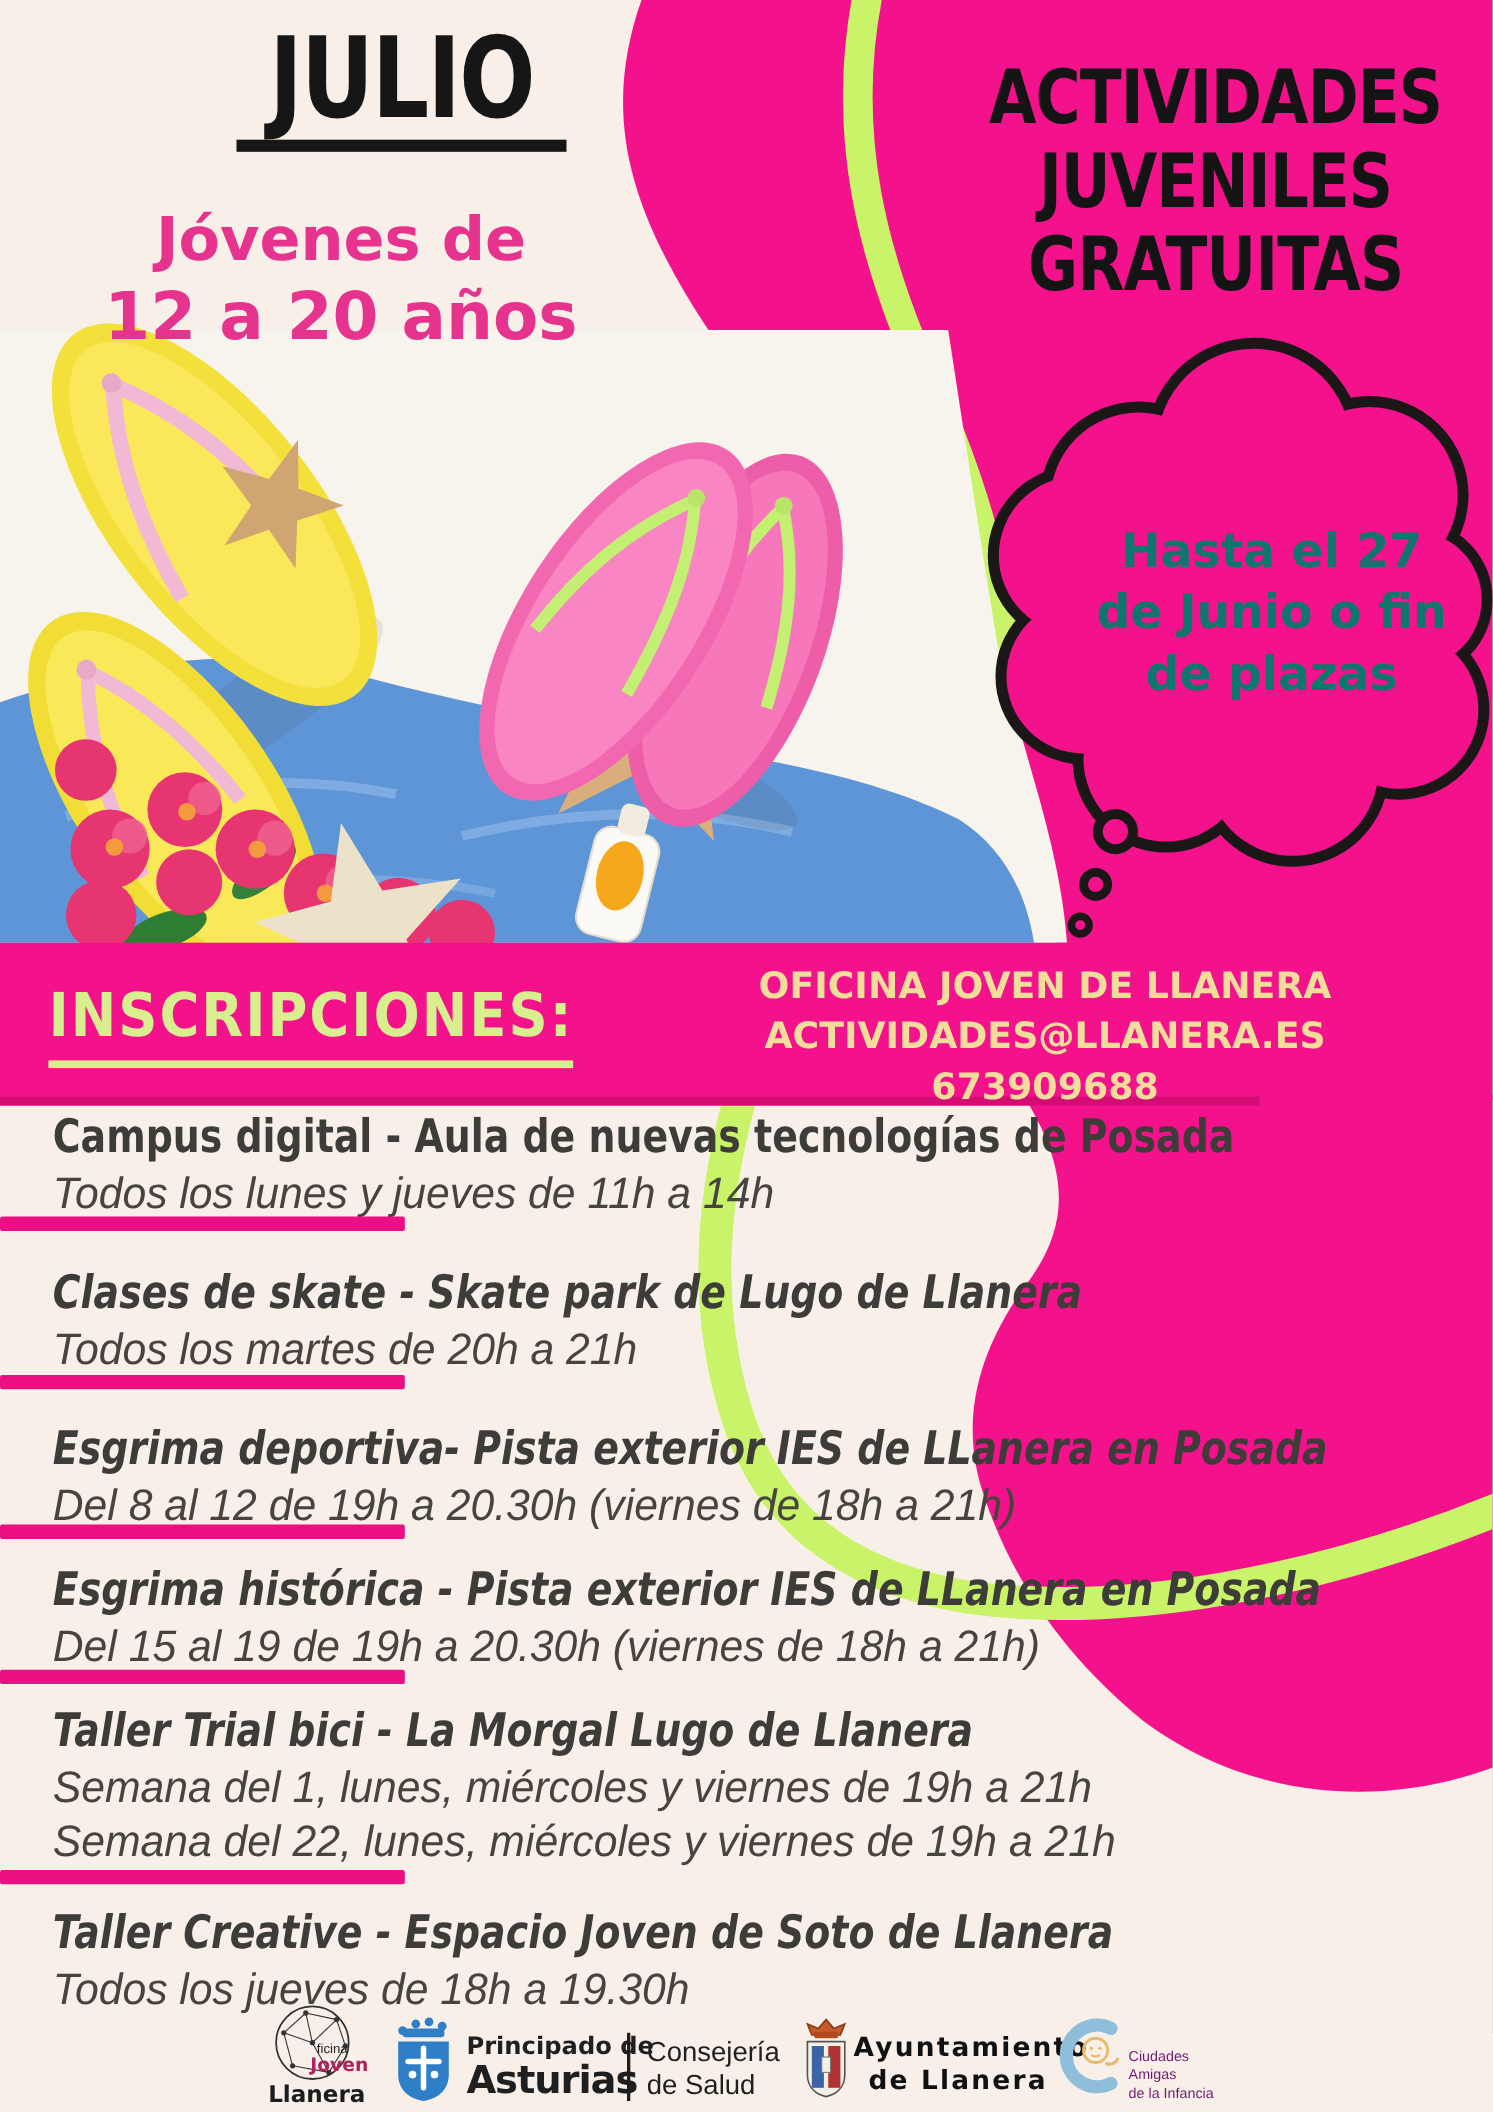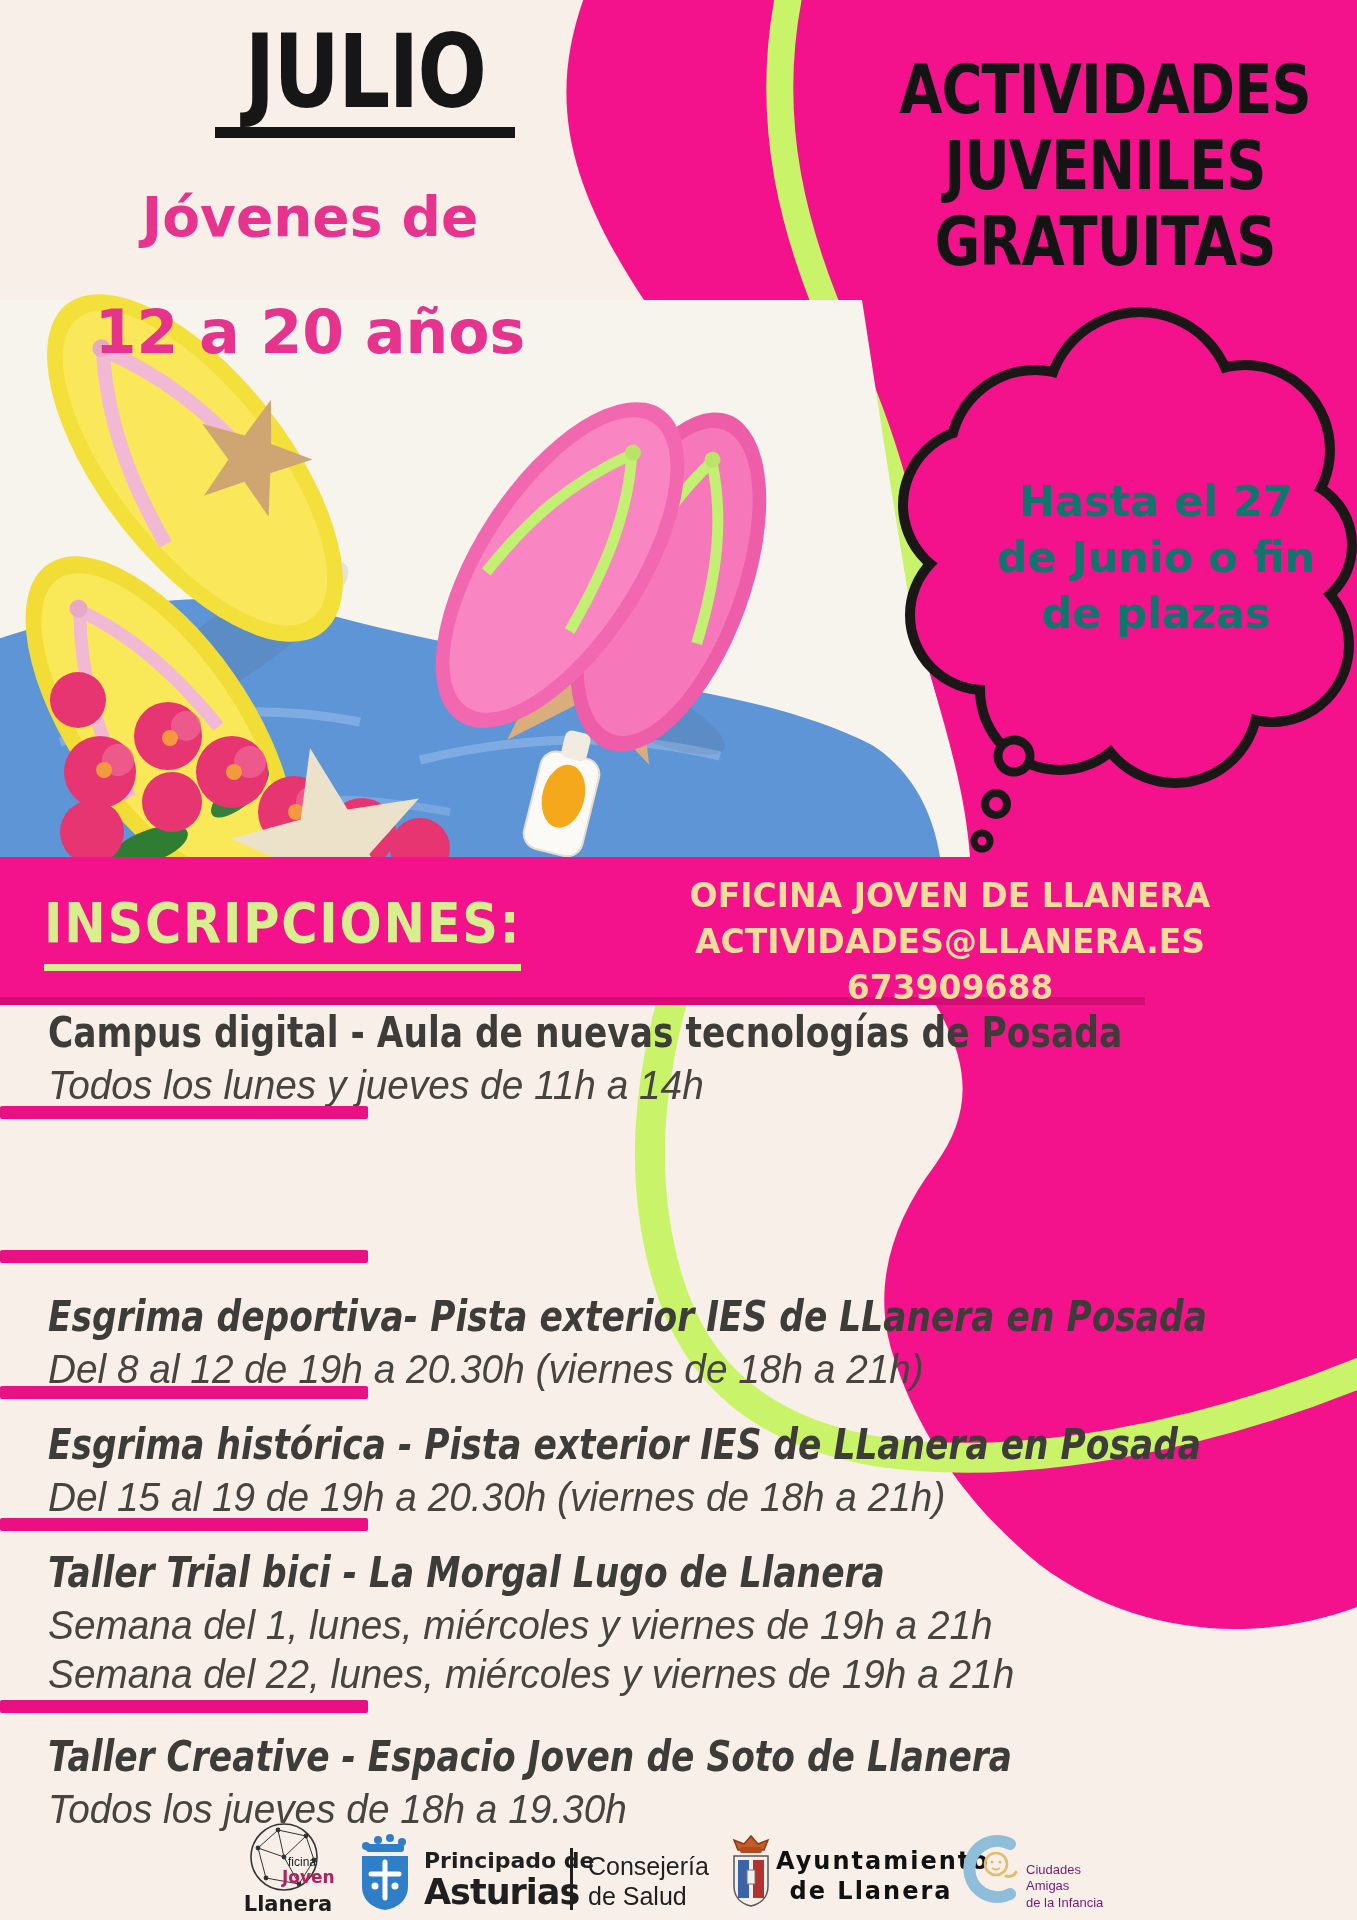--- a/index.html
+++ b/index.html
@@ -13,21 +13,21 @@
   
   .julio{left:170px;top:18px;width:390px;text-align:center;}
   .julio .word{
     font-family:"DejaVu Sans",sans-serif;font-weight:bold;font-size:102px;line-height:1.05;
     color:#161616;letter-spacing:-2px;transform:scaleX(.8);transform-origin:center;
   }
   .julio .rule{width:300px;height:11px;background:#161616;margin:2px auto 0;}
   .audience{left:20px;top:186px;width:580px;text-align:center;
     font-family:"DejaVu Sans",sans-serif;font-weight:bold;color:#e6338e;}
   .audience .l1{font-size:55px;line-height:1.15;}
-  .audience .l2{font-size:60px;line-height:1.3;margin-top:44px;}
+  .audience .l2{font-size:60px;line-height:1.3;}
   .headline{left:848px;top:52px;width:514px;text-align:center;
     font-family:"DejaVu Sans",sans-serif;font-weight:bold;color:#141414;}
   .headline div{font-size:68px;line-height:1.12;transform:scaleX(.82);transform-origin:center;letter-spacing:-1px;}
   
   .bubble-text{left:956px;top:474px;width:400px;text-align:center;
     font-family:"DejaVu Sans",sans-serif;font-weight:bold;font-size:43px;line-height:1.3;color:#0f766e;}
   
   .band{left:0;top:857px;width:1145px;height:140px;background:#f3128c;
     border-bottom:8px solid #d40d74;z-index:1;}
   .inscripciones{position:absolute;left:44px;top:34px;
@@ -237,20 +237,24 @@
       <div>673909688</div>
     </div>
   </div>
 
   <div class="abs activity z2" style="top:1008px">
     <div class="at-title">Campus digital - Aula de nuevas tecnologías de Posada</div>
     <div class="at-detail" style="margin-top:6px">Todos los lunes y jueves de 11h a 14h</div>
   </div>
   <div class="abs divider" style="top:1106px"></div>
 
+  <div class="abs activity z2" style="top:1150px">
+    <div class="at-title it">Clases de skate - Skate park de Lugo de Llanera</div>
+    <div class="at-detail" style="margin-top:6px">Todos los martes de 20h a 21h</div>
+  </div>
   <div class="abs divider" style="top:1250px"></div>
 
   <div class="abs activity z2" style="top:1292px">
     <div class="at-title it">Esgrima deportiva- Pista exterior IES de LLanera en Posada</div>
     <div class="at-detail" style="margin-top:6px">Del 8 al 12 de 19h a 20.30h (viernes de 18h a 21h)</div>
   </div>
   <div class="abs divider" style="top:1386px"></div>
 
   <div class="abs activity z2" style="top:1420px">
     <div class="at-title it">Esgrima histórica - Pista exterior IES de LLanera en Posada</div>

